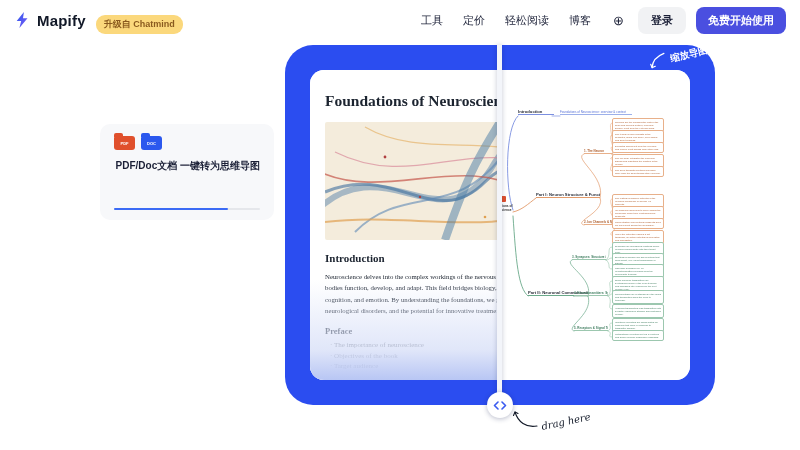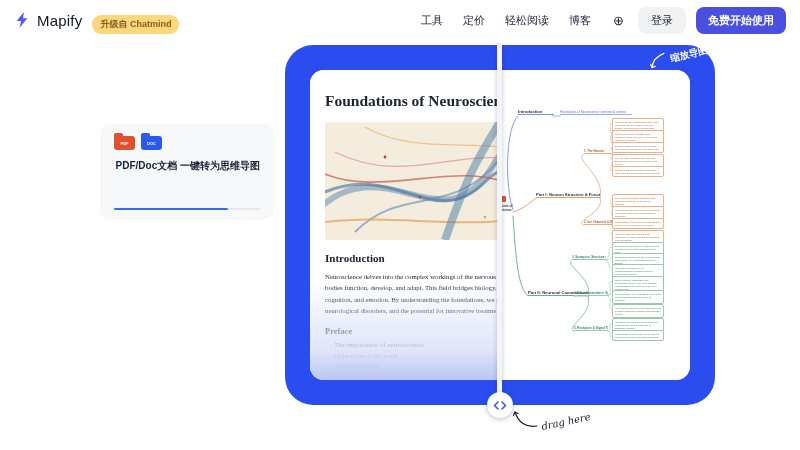--- a/index.html
+++ b/index.html
@@ -2,27 +2,27 @@
 <html><head>
 <meta charset="utf-8">
 <style>
   * { margin:0; padding:0; box-sizing:border-box; }
   body { background:#fff; font-family:"Liberation Sans",sans-serif; }
   .stage { position:relative; width:800px; height:450px; background:#fff; overflow:hidden; }
 
   
   .header { position:absolute; top:0; left:0; right:0; height:40px; display:flex; align-items:center; padding:0 14px; }
   .logo { display:flex; align-items:center; gap:5px; }
-  .logo-text { font-size:15px; font-weight:normal; color:#111827; letter-spacing:.2px; }
+  .logo-text { font-size:15px; font-weight:bold; color:#111827; letter-spacing:.2px; }
   .badge { margin-left:10px; background:#fbd87c; color:#8a5a1e; font-size:9px; font-weight:bold; padding:3px 8px; border-radius:9px;margin-top:9px; }
   .spacer { flex:1; }
   .nav { display:flex; gap:20px; font-size:11px; color:#1a1f36; }
   .nav span { cursor:pointer; }
   .globe { font-size:13px; color:#1a1f36; margin-left:2px; }
-  .btn-login { margin-left:14px; background:#f1f2f4; color:#1a1f36; font-size:11px; font-weight:normal; border:none; border-radius:8px; padding:6px 13px; }
+  .btn-login { margin-left:14px; background:#f1f2f4; color:#1a1f36; font-size:11px; font-weight:bold; border:none; border-radius:8px; padding:6px 13px; }
   .btn-cta { margin-left:10px; background:#4a4fe0; color:#fff; font-size:11px; font-weight:bold; border:none; border-radius:8px; padding:6px 12px;text-align:right; }
 
   
   .side-card { position:absolute; left:100px; top:124px; width:174px; height:96px; background:#f7f8fa; border-radius:10px; padding:12px 14px;text-align:right; }
   .folders { display:flex; gap:6px; }
   .folder { position:relative; width:21px; height:14px; border-radius:2px 3px 3px 3px; display:flex; align-items:center; justify-content:center; color:#fff; font-size:4px; font-weight:bold; }
   .folder:before { content:""; position:absolute; top:-3px; left:0; width:9px; height:4px; border-radius:2px 2px 0 0; background:inherit; }
   .f-pdf { background:#e0502c; }
   .f-doc { background:#2b58ee; }
   .f-web { background:#c9a6f2; }

